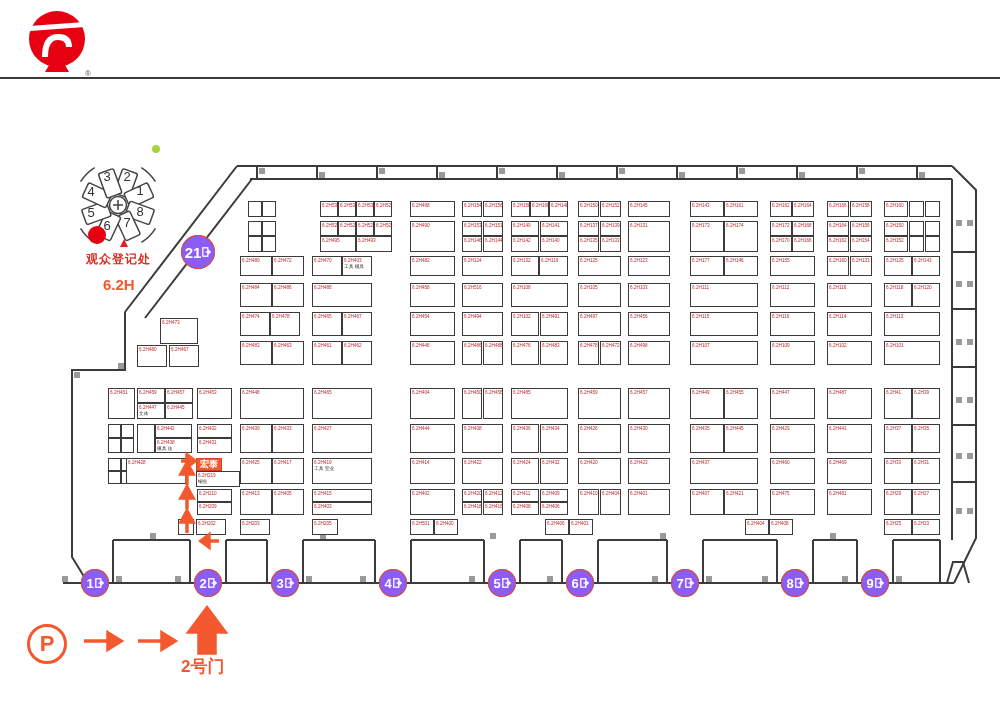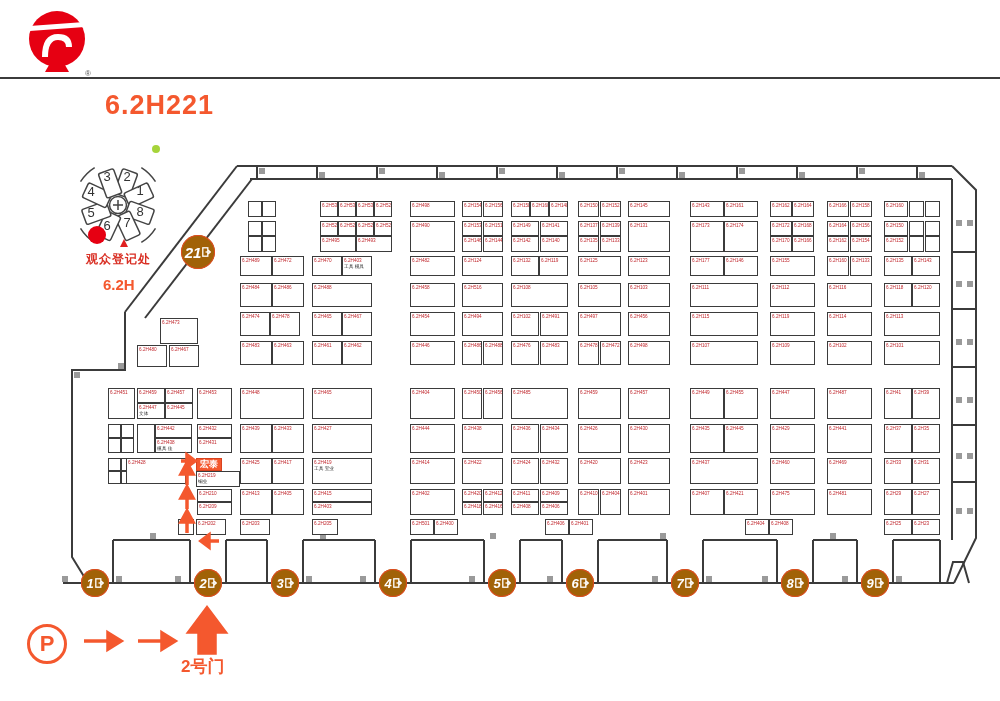--- a/index.html
+++ b/index.html
@@ -18,43 +18,42 @@
   #walls,#route{position:absolute;left:0;top:0;}
   #walls{z-index:1;} #booths{z-index:2;} #route{z-index:3;pointer-events:none;} #gates{z-index:4;}
   .booth{position:absolute;border:1.5px solid #3b3b3b;background:#fff;box-sizing:border-box;
          padding:1px 0 0 1px;overflow:hidden;z-index:2;}
   .booth .bl{display:block;font-size:6px;line-height:6px;color:#C0272D;white-space:nowrap;
              transform:scale(.78);transform-origin:0 0;}
   .booth .bl2{display:block;font-size:6px;line-height:6px;color:#222;white-space:nowrap;
               transform:scale(.78);transform-origin:0 0;}
   .booth.hl{background:#F4582E;border-color:#d8431f;display:flex;align-items:center;justify-content:center;padding:0;}
   .booth.hl .bl{color:#fff;font-size:9px;line-height:9px;font-weight:bold;transform:none;}
-  .gate{position:absolute;border-radius:50%;background:#a16207;color:#fff;display:flex;
+  .gate{position:absolute;border-radius:50%;background:#8b5cf6;color:#fff;display:flex;
         align-items:center;justify-content:center;font-weight:bold;z-index:4;
-        box-shadow:inset 0 0 0 1px #e04b22;gap:1px;font-style:italic;}
+        box-shadow:inset 0 0 0 1px #e04b22;gap:1px;}
   
   #parking{position:absolute;left:27px;top:624px;width:34px;height:34px;border:3px solid #F4582E;
            border-radius:50%;color:#F4582E;font-size:22px;font-weight:bold;display:flex;
            align-items:center;justify-content:center;z-index:4;}
   #gate2-label{position:absolute;left:181px;top:655px;font-size:17px;font-weight:bold;color:#F4582E;z-index:4;}
 </style>
 </head>
 <body>
 
 <div id="stage">
 
   <svg id="logo" viewBox="0 0 70 70">
     <circle cx="33" cy="31" r="28" fill="#E60012"></circle>
     <rect x="2" y="16" width="62" height="5" fill="#fff" transform="rotate(-4 33 18)"></rect>
     <path d="M21,49 Q21,29 34,29 Q45,29 45,39" stroke="#fff" stroke-width="6" fill="none"></path>
     <polygon points="25,57 41,57 45,64 21,64" fill="#E60012"></polygon>
     <text x="61" y="68" font-size="8" fill="#555">®</text>
   </svg>
   <div id="rule"></div>
-  <div id="boothcode">6.2H221</div>
 
   <svg id="minimap" viewBox="0 0 112 114">
     <g stroke="#444" stroke-width="1.5" fill="#fff">
       <g transform="translate(58,62)">
         <g transform="rotate(20)">
             <rect x="-8" y="-36" width="16" height="26" rx="2"></rect>
           </g>
         <g transform="rotate(65)">
             <rect x="-8" y="-36" width="16" height="26" rx="2"></rect>
           </g>

